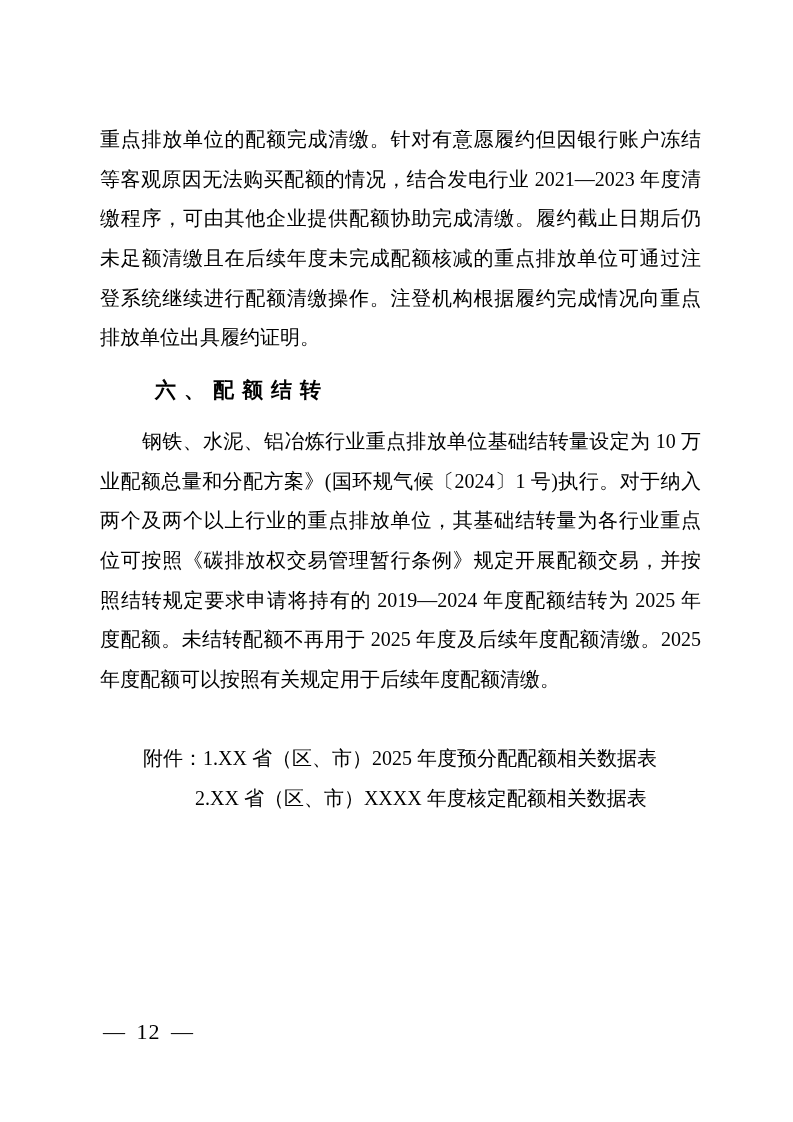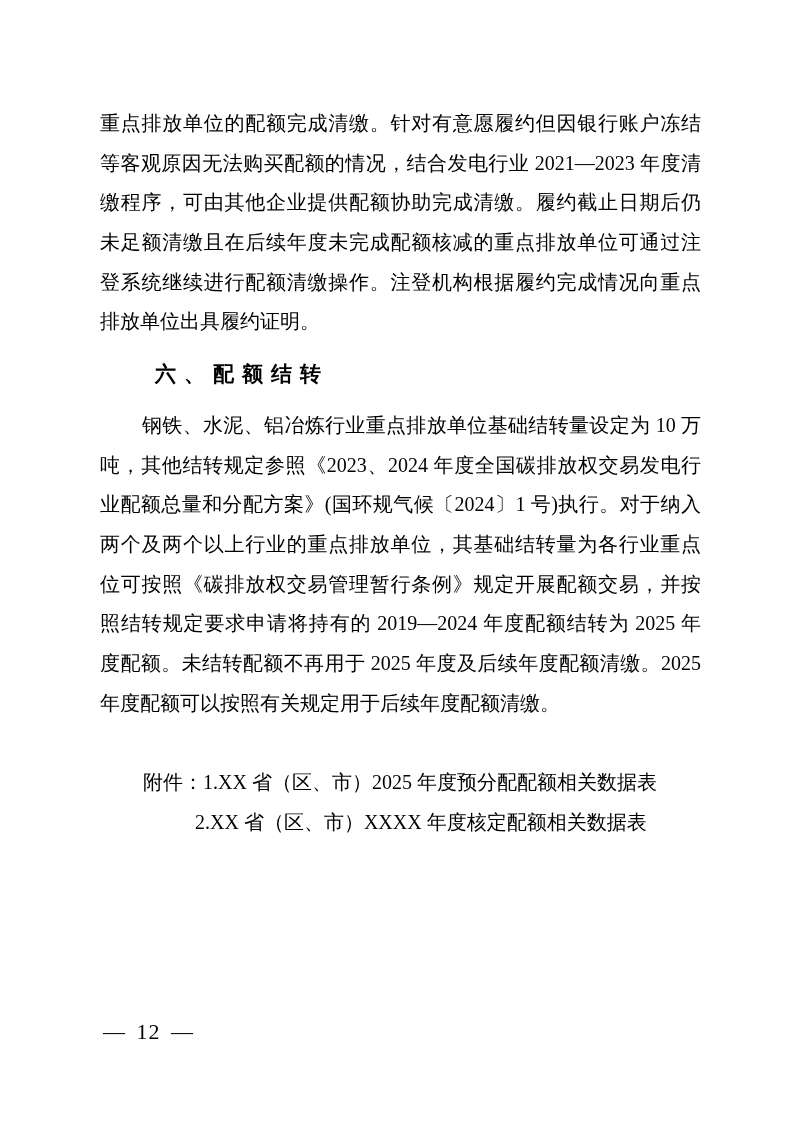--- a/index.html
+++ b/index.html
@@ -12,21 +12,21 @@
     width: 793px;
     height: 1122px;
     background: #ffffff;
     color: #000000;
     font-family: "Liberation Serif", "DejaVu Serif", serif;
     overflow: hidden;
   }
   .content {
     position: absolute;
     left: 100px;
-    top: 104px;
+    top: 120px;
     width: 601px;
   }
   .line {
     height: 39.7px;
     line-height: 39.7px;
     font-size: 20px;
     text-align: justify;
     text-align-last: justify;
     white-space: pre-wrap;
   }
@@ -80,21 +80,20 @@
         <div class="line">缴程序，可由其他企业提供配额协助完成清缴。履约截止日期后仍</div>
         <div class="line">未足额清缴且在后续年度未完成配额核减的重点排放单位可通过注</div>
         <div class="line">登系统继续进行配额清缴操作。注登机构根据履约完成情况向重点</div>
         <div class="line">排放单位出具履约证明。</div>
       </div>
 
     <h2 class="heading">六、配额结转</h2>
 
     <div class="para p2">
         <div class="line">钢铁、水泥、铝冶炼行业重点排放单位基础结转量设定为 10 万</div>
-        <div class="line">吨，其他结转规定参照《2023、2024 年度全国碳排放权交易发电行</div>
         <div class="line">业配额总量和分配方案》(国环规气候〔2024〕1 号)执行。对于纳入</div>
         <div class="line">两个及两个以上行业的重点排放单位，其基础结转量为各行业重点</div>
         <div class="line">位可按照《碳排放权交易管理暂行条例》规定开展配额交易，并按</div>
         <div class="line">照结转规定要求申请将持有的 2019—2024 年度配额结转为 2025 年</div>
         <div class="line">度配额。未结转配额不再用于 2025 年度及后续年度配额清缴。2025</div>
         <div class="line">年度配额可以按照有关规定用于后续年度配额清缴。</div>
       </div>
 
     <div class="attach">
         <div class="line">附件：1.XX 省（区、市）2025 年度预分配配额相关数据表</div>

